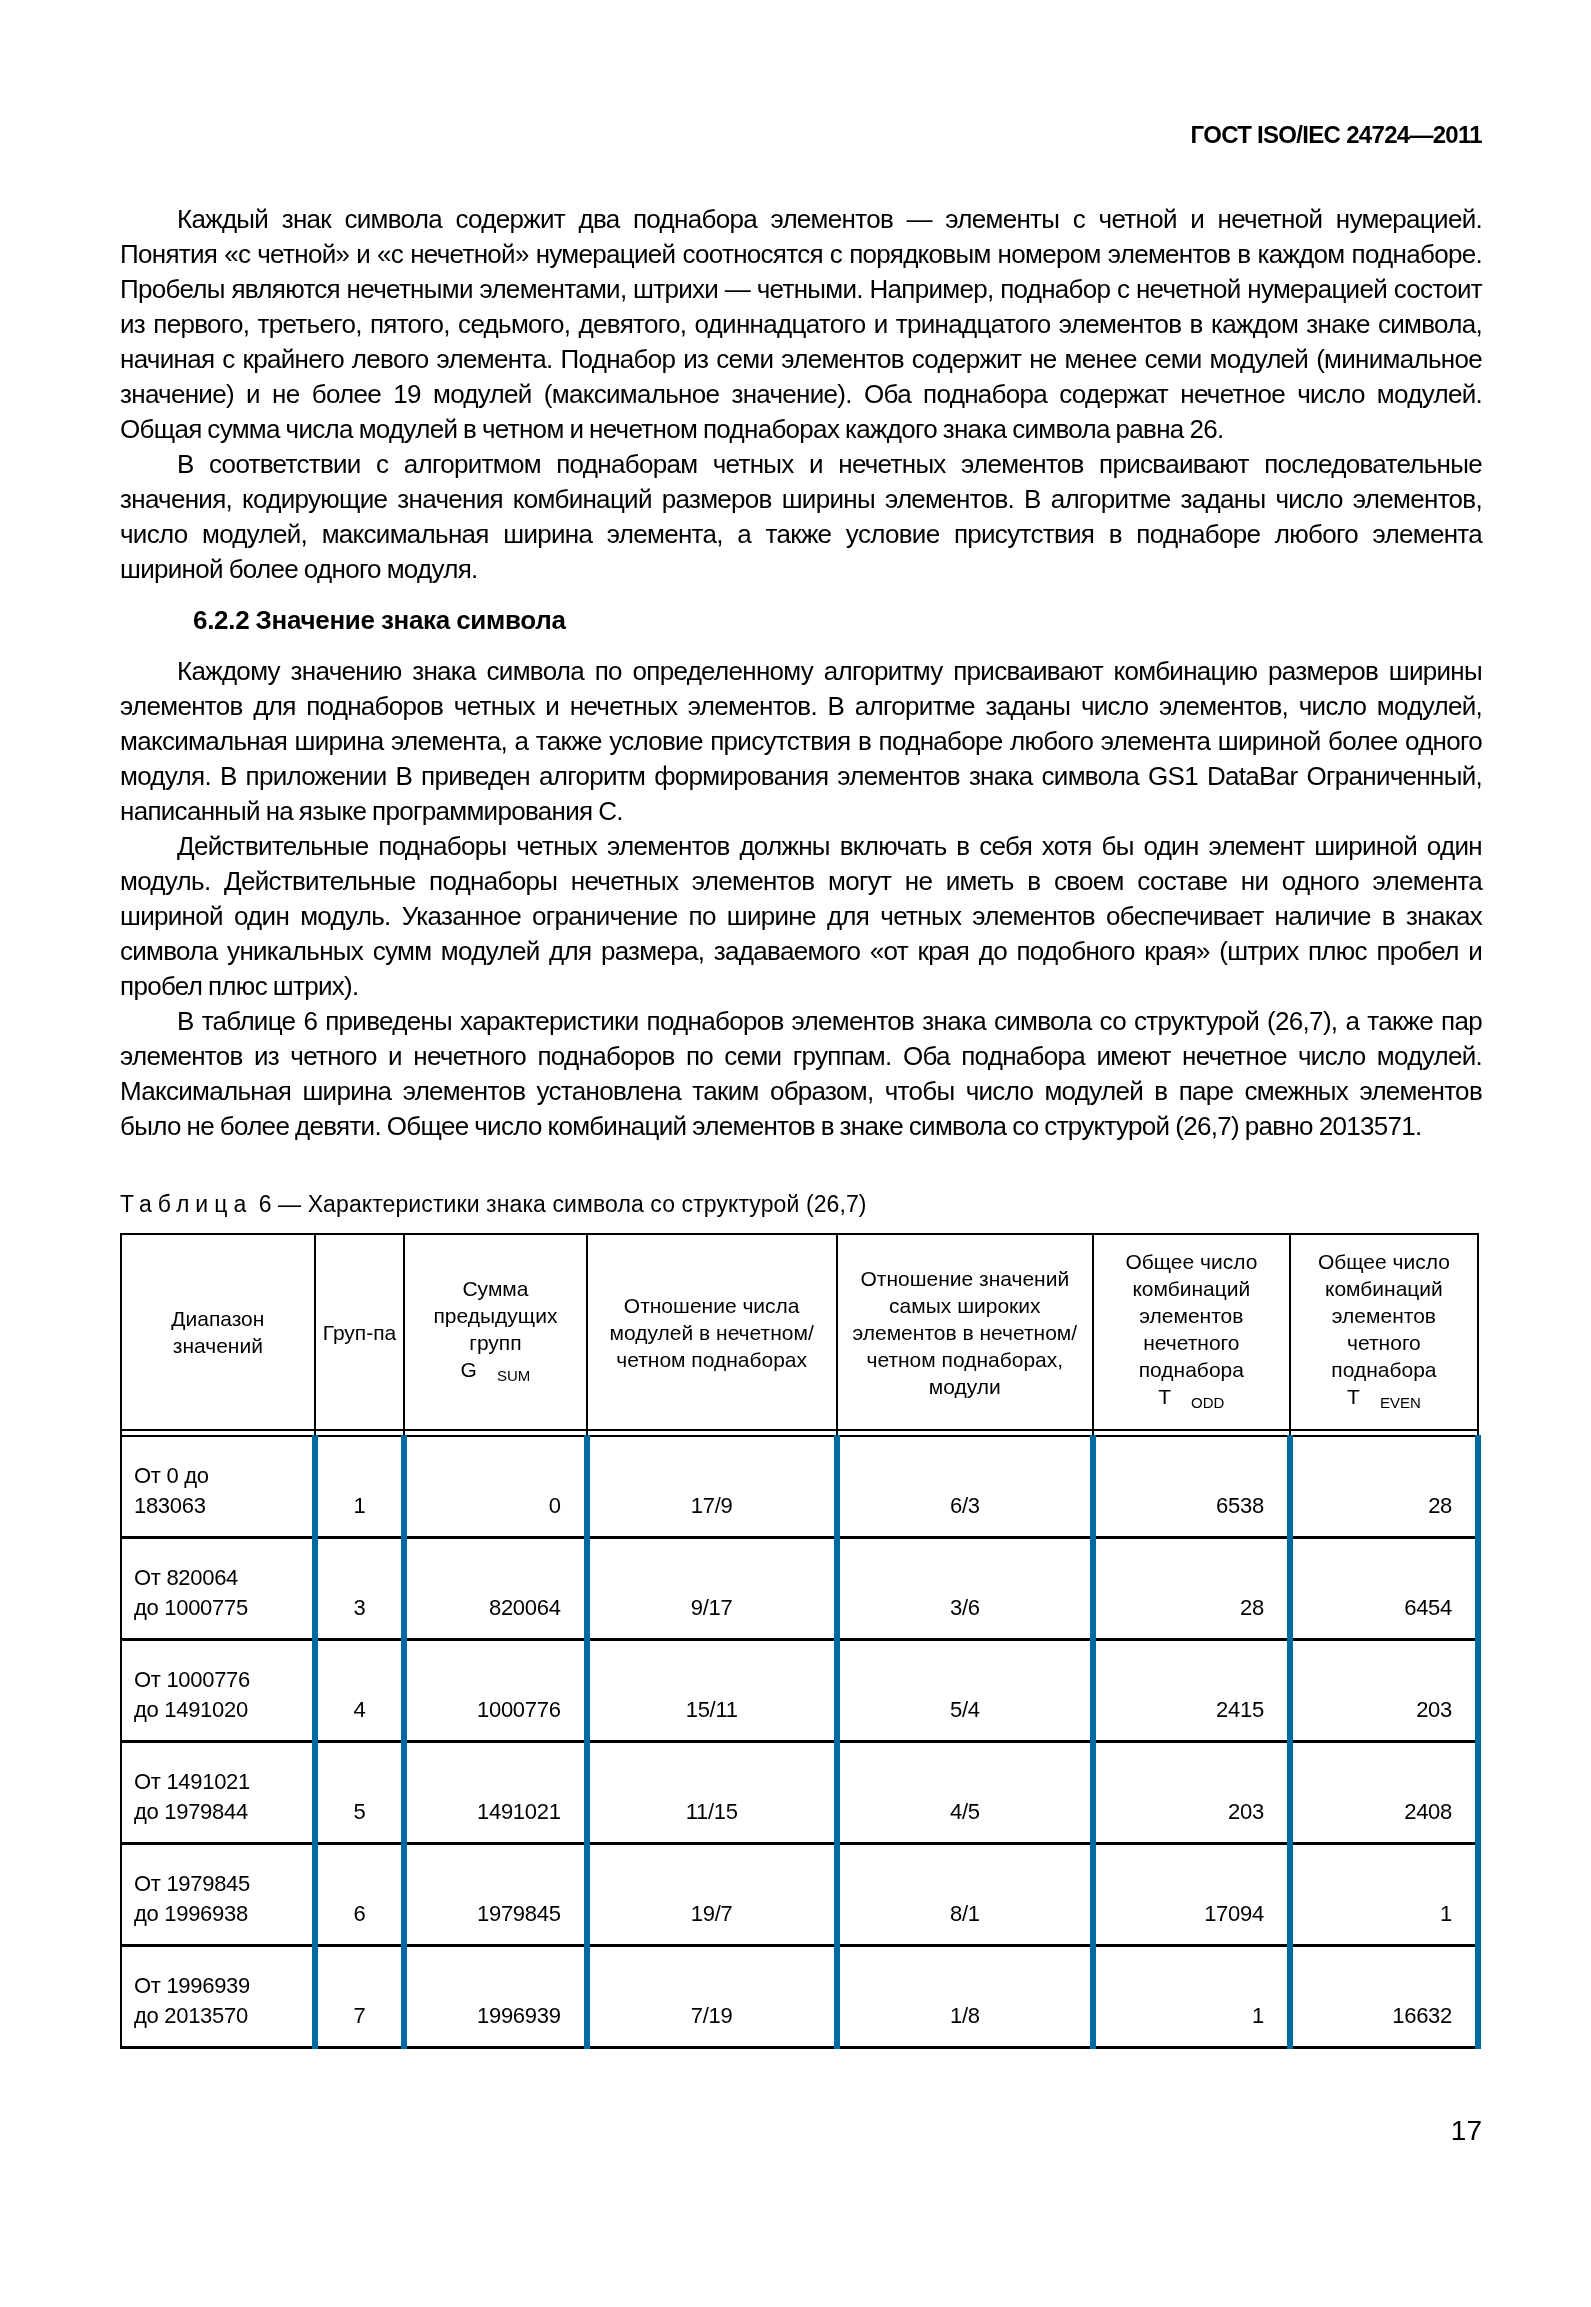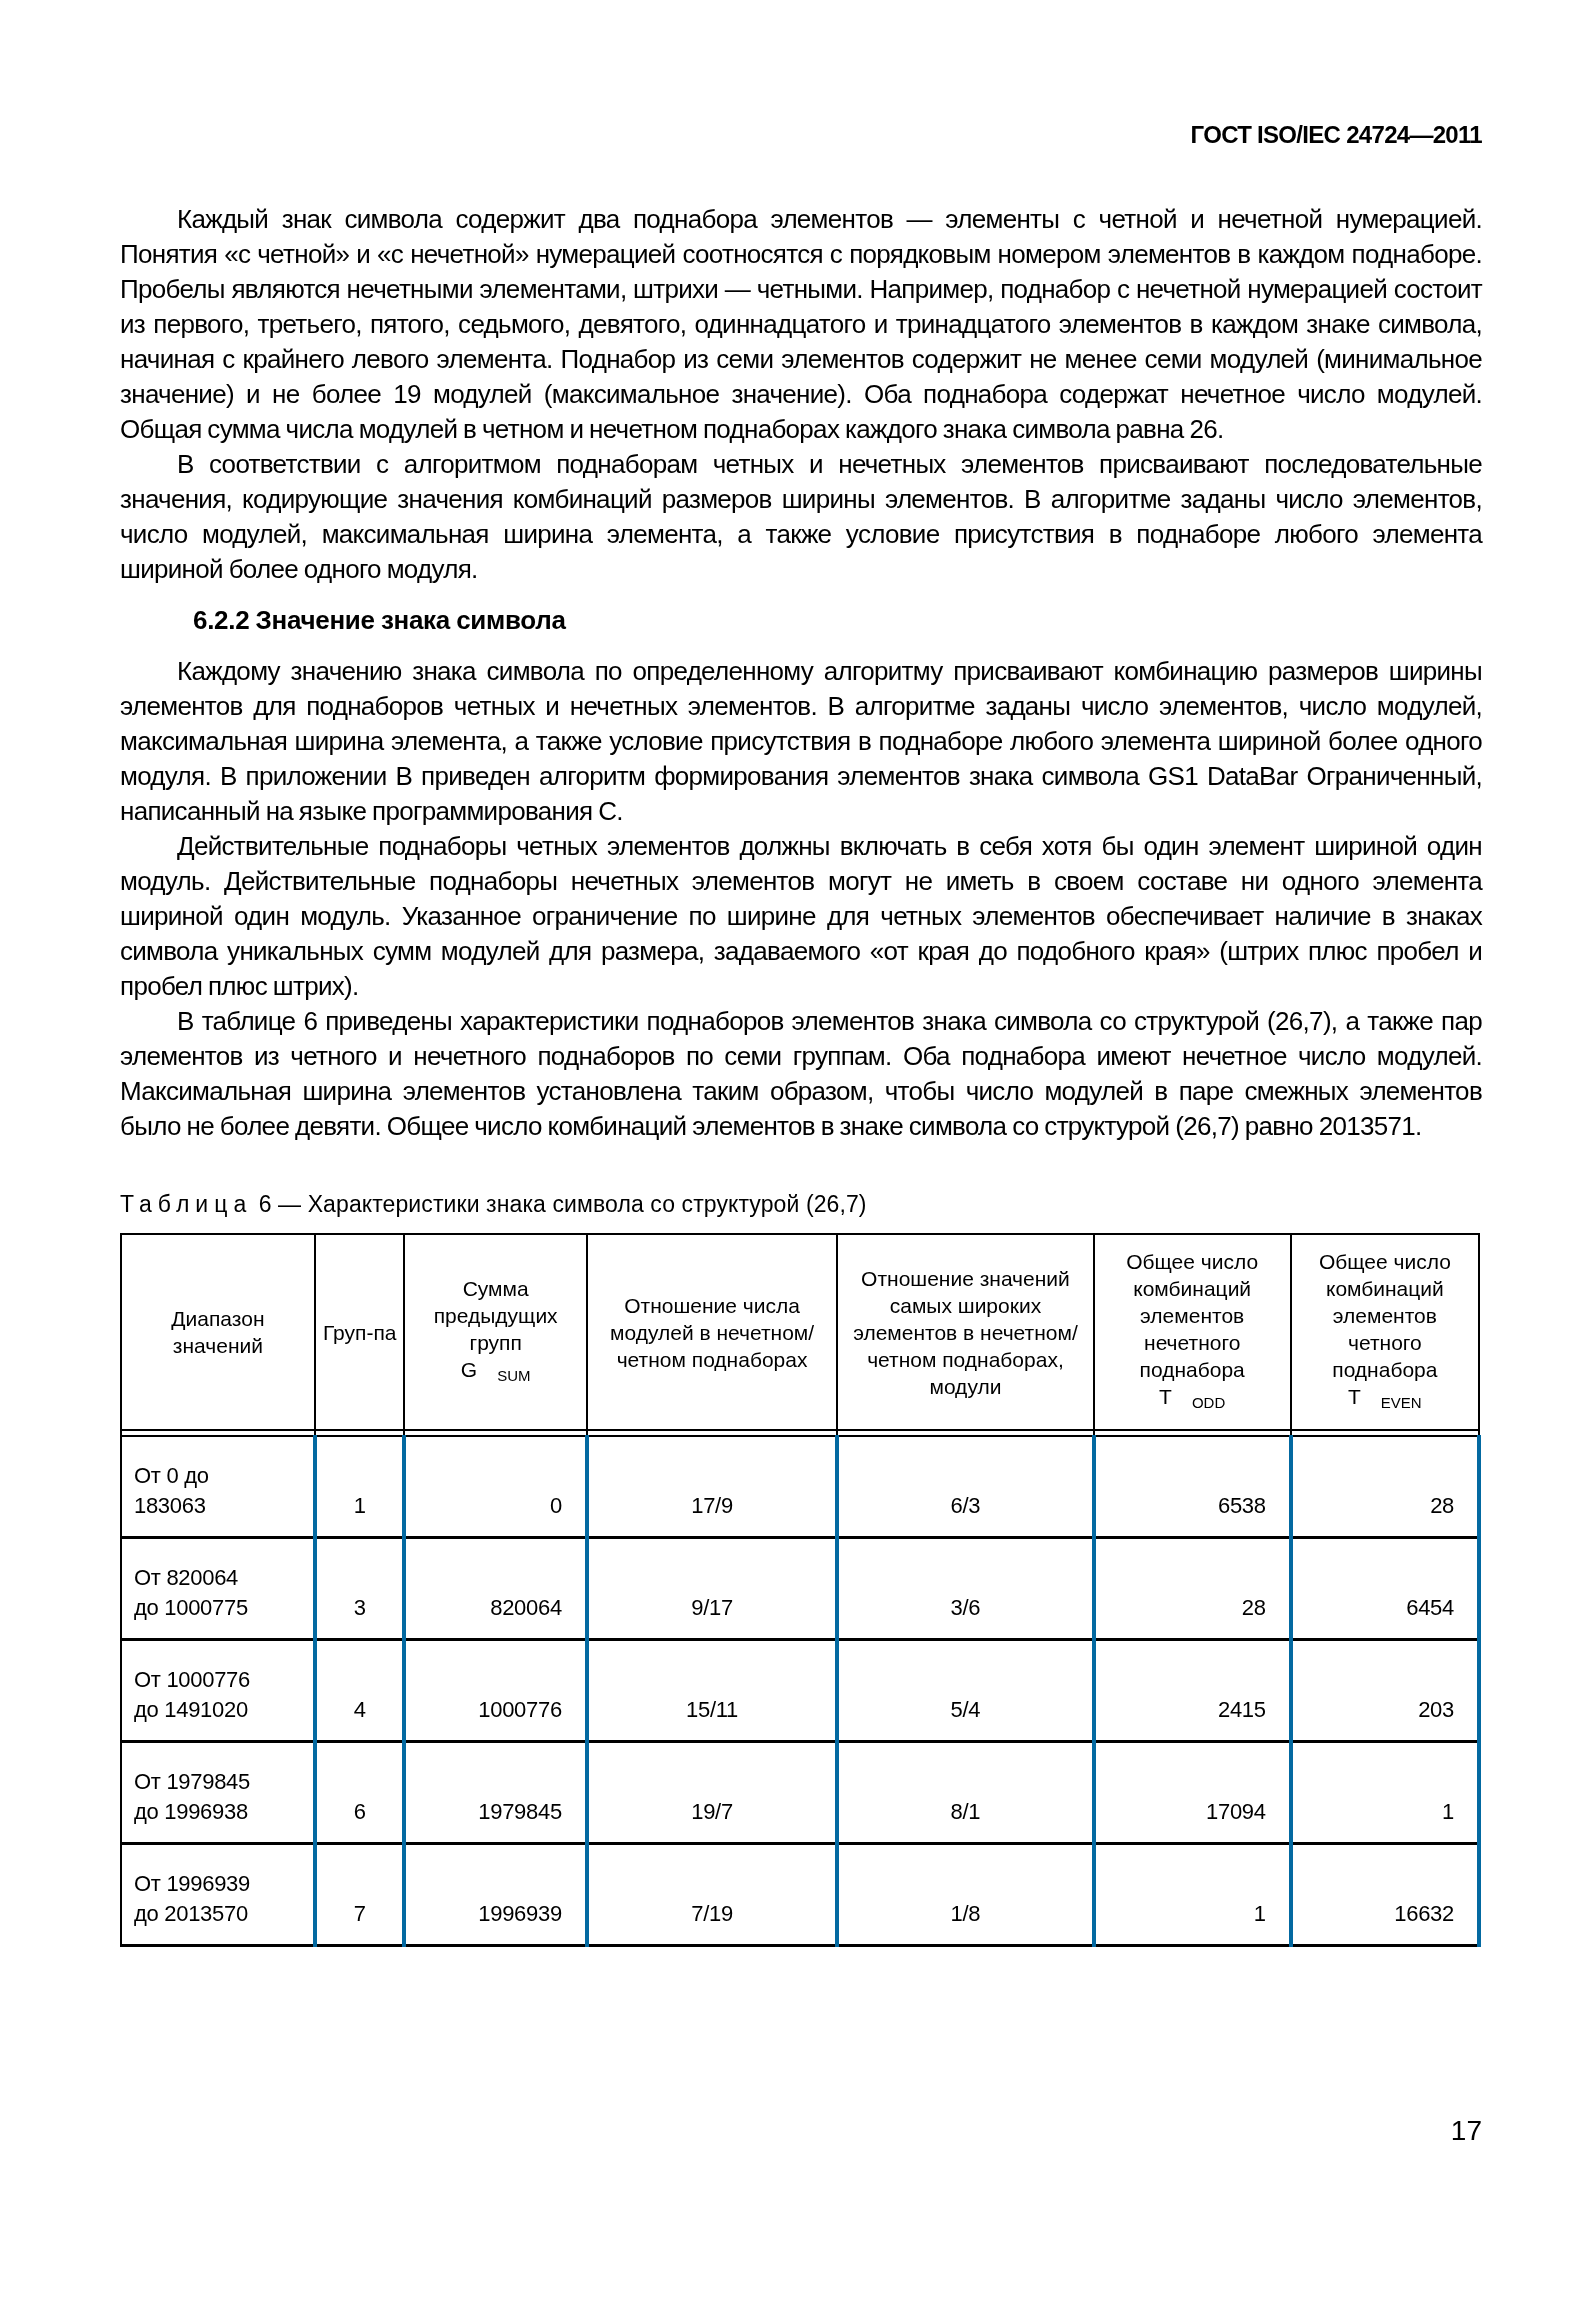--- a/index.html
+++ b/index.html
@@ -37,21 +37,21 @@
     font-weight: normal; font-size: 21px; line-height: 27px;
     border-left: 2px solid #000; border-right: 2px solid #000;
     border-bottom: 2.7px solid #000; padding: 6.7px 5.4px; height: 181px;
     text-align: center; vertical-align: middle;
   }
   table.t6 tr.sep td {
     height: 4px; padding: 0; border-left: 2px solid #000; border-right: 2px solid #000;
     border-bottom: 2.7px solid #000;
   }
   table.t6 td {
-    border-left: 2px solid #000; border-right: 4px solid #0369a1;
+    border-left: 2px solid #000; border-right: 6px solid #0369a1;
     border-bottom: 3.4px solid #000; height: 84px; padding: 0 9.4px;
     vertical-align: bottom; padding-bottom: 15px; line-height: 30px;
     letter-spacing: -0.3px;
   }
   table.t6 td.range { text-align: left; padding-left: 12px; }
   table.t6 td.c { text-align: center; }
   table.t6 td.r { text-align: right; padding-right: 23px; }
   sub { font-size: 15px; vertical-align: -4px; margin-left: 20px; }
   .col1 { width: 195px; } .col2 { width: 90px; } .col3 { width: 183px; }
   .col4 { width: 252px; } .col5 { width: 258px; } .col6 { width: 198px; } .col7 { width: 189px; }
@@ -144,20 +144,29 @@
   <tr>
     <td class="range"><span>От 1000776</span><br><span>до 1491020</span></td>
     <td class="c">4</td>
     <td class="r">1000776</td>
     <td class="c">15/11</td>
     <td class="c">5/4</td>
     <td class="r">2415</td>
     <td class="r">203</td>
   </tr>
 
+  <tr>
+    <td class="range"><span>От 1491021</span><br><span>до 1979844</span></td>
+    <td class="c">5</td>
+    <td class="r">1491021</td>
+    <td class="c">11/15</td>
+    <td class="c">4/5</td>
+    <td class="r">203</td>
+    <td class="r">2408</td>
+  </tr>
 
   <tr>
     <td class="range"><span>От 1979845</span><br><span>до 1996938</span></td>
     <td class="c">6</td>
     <td class="r">1979845</td>
     <td class="c">19/7</td>
     <td class="c">8/1</td>
     <td class="r">17094</td>
     <td class="r">1</td>
   </tr>

